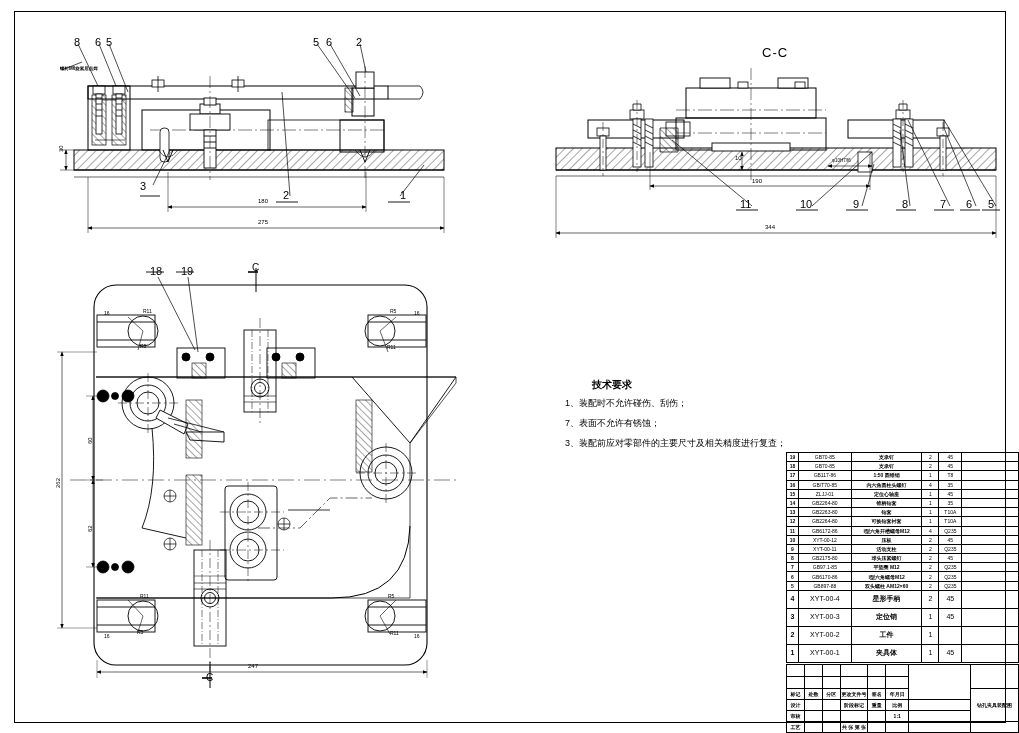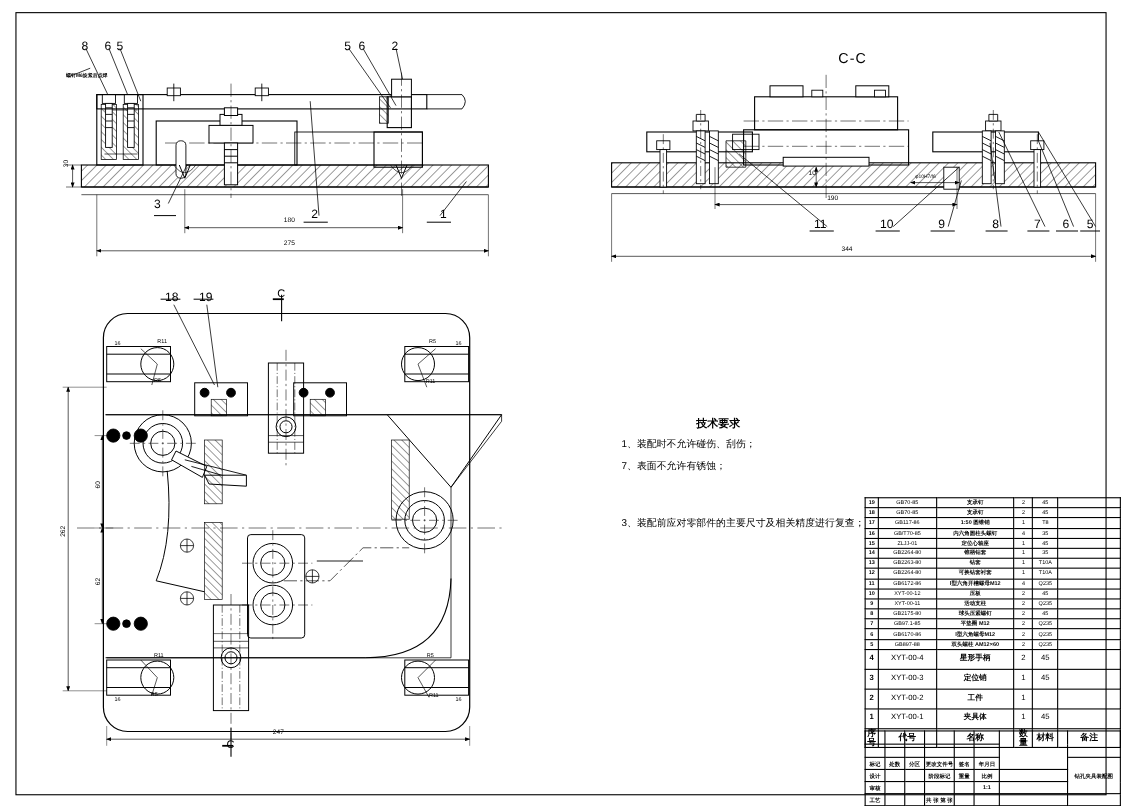--- a/index.html
+++ b/index.html
@@ -438,24 +438,24 @@
   <div class="lbl small" style="left:104px;top:310px;">16</div>
   <div class="lbl small" style="left:414px;top:310px;">16</div>
   <div class="lbl small" style="left:104px;top:633px;">16</div>
   <div class="lbl small" style="left:414px;top:633px;">16</div>
 
   <div class="lbl dim" style="left:55px;top:488px;transform:rotate(-90deg);transform-origin:left top;">262</div>
   <div class="lbl dim" style="left:87px;top:444px;transform:rotate(-90deg);transform-origin:left top;">60</div>
   <div class="lbl dim" style="left:87px;top:532px;transform:rotate(-90deg);transform-origin:left top;">62</div>
   <div class="lbl dim" style="left:248px;top:663px;">247</div>
 
-  <div class="lbl tech-title" style="left:592px;top:378px;margin-left:41px;">技术要求</div>
+  <div class="lbl tech-title" style="left:592px;top:378px;">技术要求</div>
   <div class="lbl tech-line" style="left:565px;top:397px;">1、装配时不允许碰伤、刮伤；</div>
   <div class="lbl tech-line" style="left:565px;top:417px;">7、表面不允许有锈蚀；</div>
-  <div class="lbl tech-line" style="left:565px;top:437px;margin-top:32px;">3、装配前应对零部件的主要尺寸及相关精度进行复查；</div>
+  <div class="lbl tech-line" style="left:565px;top:437px;">3、装配前应对零部件的主要尺寸及相关精度进行复查；</div>
 
   <table class="bom">
       <tbody id="bom-body">
         <tr>
           <td class="c1">19</td>
           <td class="c2">GB70-85</td>
           <td class="c3">支承钉</td>
           <td class="c4">2</td>
           <td class="c5">45</td>
           <td class="c6"></td>
@@ -596,28 +596,20 @@
           <td class="c5"></td>
           <td class="c6"></td>
         </tr>
         <tr class="big">
           <td class="c1">1</td>
           <td class="c2">XYT-00-1</td>
           <td class="c3">夹具体</td>
           <td class="c4">1</td>
           <td class="c5">45</td>
           <td class="c6"></td>
-        </tr>
-        <tr class="hdr">
-          <td class="c1">序号</td>
-          <td class="c2">代号</td>
-          <td class="c3">名称</td>
-          <td class="c4">数量</td>
-          <td class="c5">材料</td>
-          <td class="c6">备注</td>
         </tr>
       </tbody>
     </table>
 
   <table class="tblk">
     <tbody>
         <tr>
       <td style="width:20px;height:11px;"></td>
       <td style="width:20px;"></td>
       <td style="width:20px;"></td>

